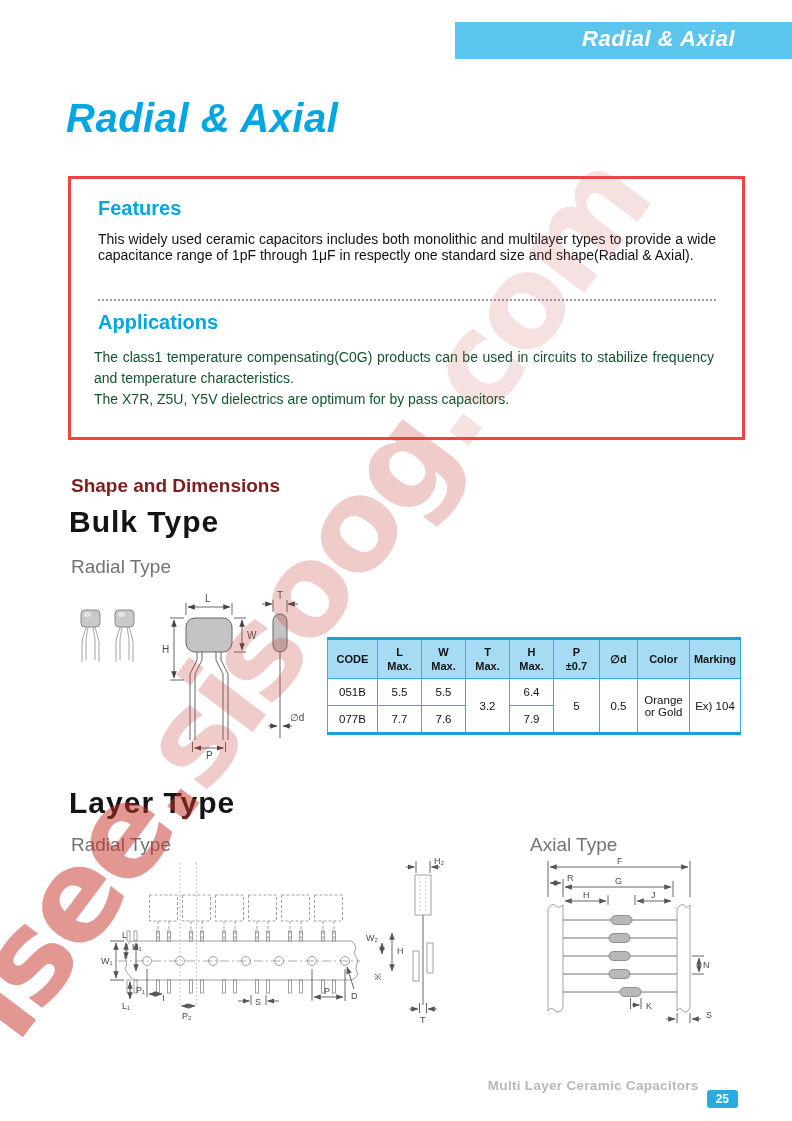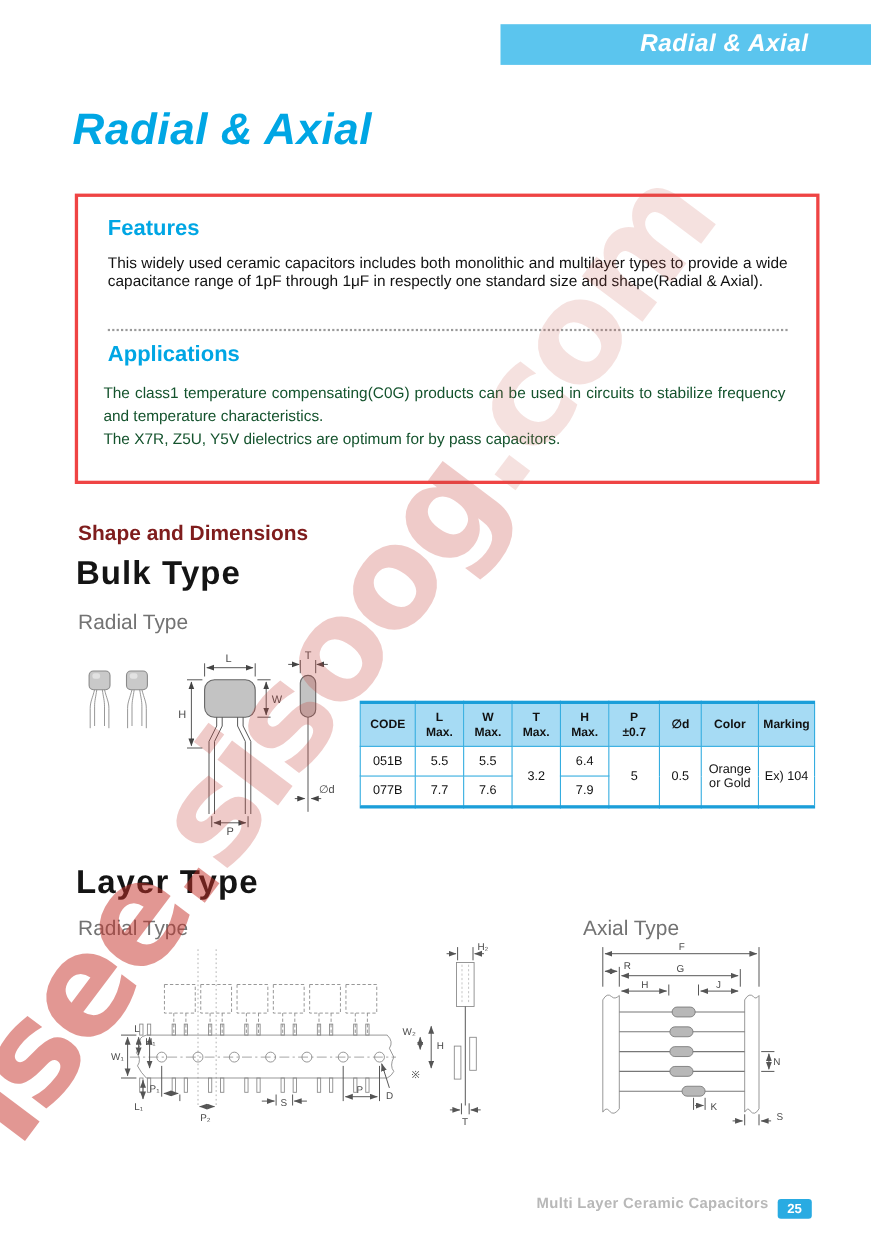--- a/index.html
+++ b/index.html
@@ -39,21 +39,21 @@
   .part{fill:#c3c3c3;stroke:#666;stroke-width:1;}
   .lbl{font-size:10px;}
   .lbl9{font-size:9px;}
   
   .spec-table{position:absolute;left:327px;top:637px;border-collapse:collapse;table-layout:fixed;
               border-top:3px solid #1b9ed9;border-bottom:3px solid #1b9ed9;}
   .spec-table th,.spec-table td{border:1px solid #35ade0;text-align:center;vertical-align:middle;padding:0;}
   .spec-table th{background:#a6dbf4;font-size:11px;font-weight:bold;color:#111;height:38px;line-height:1.3;}
   .spec-table td{font-size:11.5px;color:#111;height:26px;background:#fff;}
   
-  .footer{position:absolute;top:1078px;right:54px;display:flex;align-items:center;gap:8px;}
+  .footer{position:absolute;top:1078px;right:54px;display:flex;gap:8px;}
   .footer-label{font-size:13.5px;font-weight:bold;color:#b8b8b8;letter-spacing:.3px;}
   .page-badge{background:#29abe2;color:#fff;font-size:12px;font-weight:bold;padding:2px 9px;border-radius:3px;margin-top:12px;}
   
   .watermark{position:absolute;left:46px;top:908px;height:160px;line-height:160px;z-index:50;pointer-events:none;
              transform:rotate(-53deg);transform-origin:0 100%;white-space:nowrap;
              font-family:"DejaVu Sans",sans-serif;font-weight:bold;font-size:126px;letter-spacing:-5px;}
   .wm1{color:rgba(198,48,40,0.50);}
   .wm2{color:rgba(198,70,62,0.28);}
   .wm3{color:rgba(198,86,78,0.18);}
 </style>

